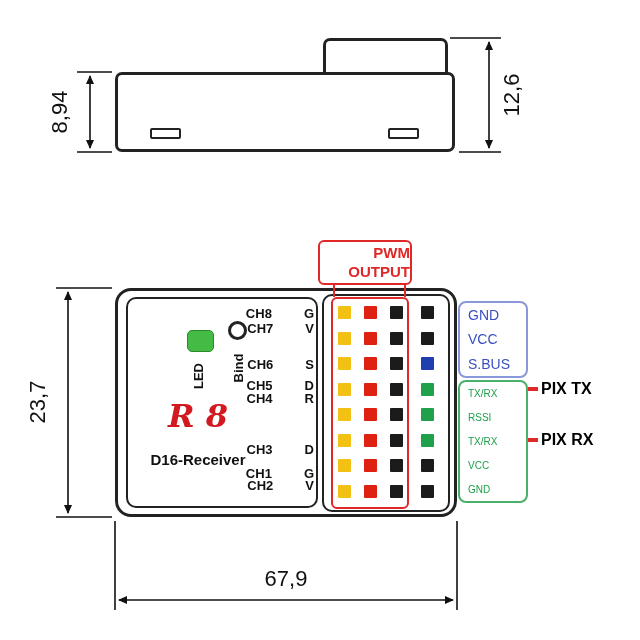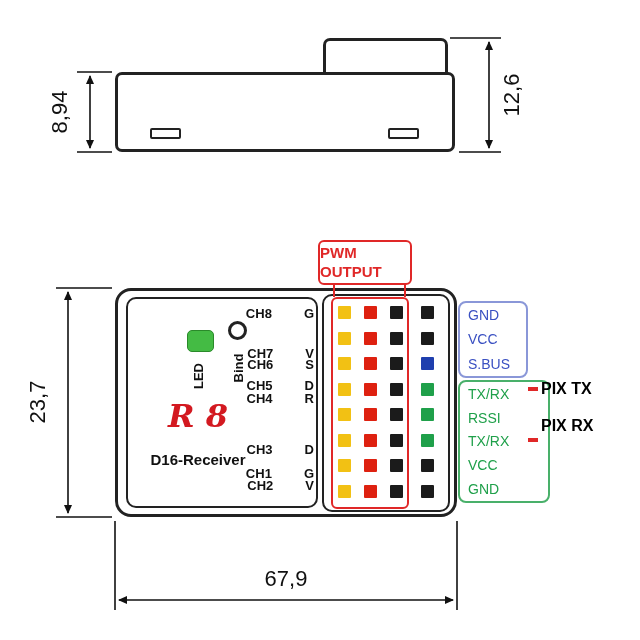--- a/index.html
+++ b/index.html
@@ -46,21 +46,21 @@
     left: 322px; top: 294px; width: 128px; height: 218px;
     border: 2.5px solid #222; border-radius: 10px; background: #fff; z-index: 3;
   }
   .pwm-grid-box {
     left: 331px; top: 297px; width: 78px; height: 212px;
     border: 2px solid var(--pwm_red); border-radius: 6px; z-index: 4;
   }
   .pwm-label-box {
     left: 318px; top: 240px; width: 94px; height: 45px;
     border: 2px solid var(--pwm_red); border-radius: 6px; background: #fff;
-    display: flex; flex-direction: column; align-items: flex-start; justify-content: center;
+    display: flex; flex-direction: column; align-items: flex-end; justify-content: center;
     color: var(--pwm_red); font-weight: bold; font-size: 15px; line-height: 1.25;
     z-index: 5; text-align: center;
   }
   .pwm-connector { width: 2px; height: 13px; background: var(--pwm_red); z-index: 4; }
 
   .pin { position: absolute; width: 13px; height: 13px; z-index: 6; border-radius: 1px; }
 
   .led-square {
     left: 187px; top: 330px; width: 27px; height: 22px;
     background: var(--led_green); border: 1px solid #2a8a2a; border-radius: 5px; z-index: 5;
@@ -95,23 +95,23 @@
   .io-box {
     display: flex; flex-direction: column; justify-content: space-around;
     align-items: flex-start; padding-left: 8px; z-index: 5; background: #fff;
   }
   .io-blue {
     left: 458px; top: 301px; width: 70px; height: 77px;
     border: 2px solid var(--box_blue); border-radius: 8px;
     color: var(--blue_label); font-size: 14px;
   }
   .io-green {
-    left: 458px; top: 380px; width: 92px; height: 123px;
+    left: 458px; top: 380px; width: 70px; height: 123px;
     border: 2px solid var(--box_green); border-radius: 8px;
-    color: var(--green_label); font-size: 14px;
+    color: var(--green_label); font-size: 10px;
   }
   .pix { left: 541px; font-weight: bold; font-size: 16px; color: #000; z-index: 5; }
   .pix-dash { left: 528px; width: 10px; height: 4px; background: var(--pwm_red); z-index: 5; }
 
   svg.dims { left: 0; top: 0; z-index: 1; pointer-events: none; }
 </style>
 </head>
 <body>
 
 <svg class="abs dims" width="640" height="640">
@@ -168,21 +168,21 @@
 <div class="abs vlabel" style="left:216px; top:360px">Bind</div>
 
 <div class="abs logo">R 8</div>
 <div class="abs model-name">D16-Receiver</div>
 
 <div class="ch-row" style="top:304px">
   <span>CH8</span>
   <span class="ch-bar"></span>
   <span>G</span>
 </div>
-<div class="ch-row" style="top:344px">
+<div class="ch-row" style="top:319px">
   <span>CH7</span>
   <span class="ch-bar"></span>
   <span>V</span>
 </div>
 <div class="ch-row" style="top:355px">
   <span>CH6</span>
   <span class="ch-bar"></span>
   <span>S</span>
 </div>
 <div class="ch-row" style="top:376px">
@@ -255,16 +255,16 @@
   <span>TX/RX</span>
   <span>RSSI</span>
   <span>TX/RX</span>
   <span>VCC</span>
   <span>GND</span>
 </div>
 
 <div class="abs pix-dash" style="top:387px"></div>
 <div class="abs pix" style="top:380px">PIX TX</div>
 <div class="abs pix-dash" style="top:438px"></div>
-<div class="abs pix" style="top:417px">PIX RX</div>
+<div class="abs pix" style="top:431px">PIX RX</div>
 
 <div class="abs dim-label rot" style="left:6px; top:390px; width:64px">23,7</div>
 <div class="abs dim-label" style="left:246px; top:567px; width:80px">67,9</div>
 
 </body></html>

